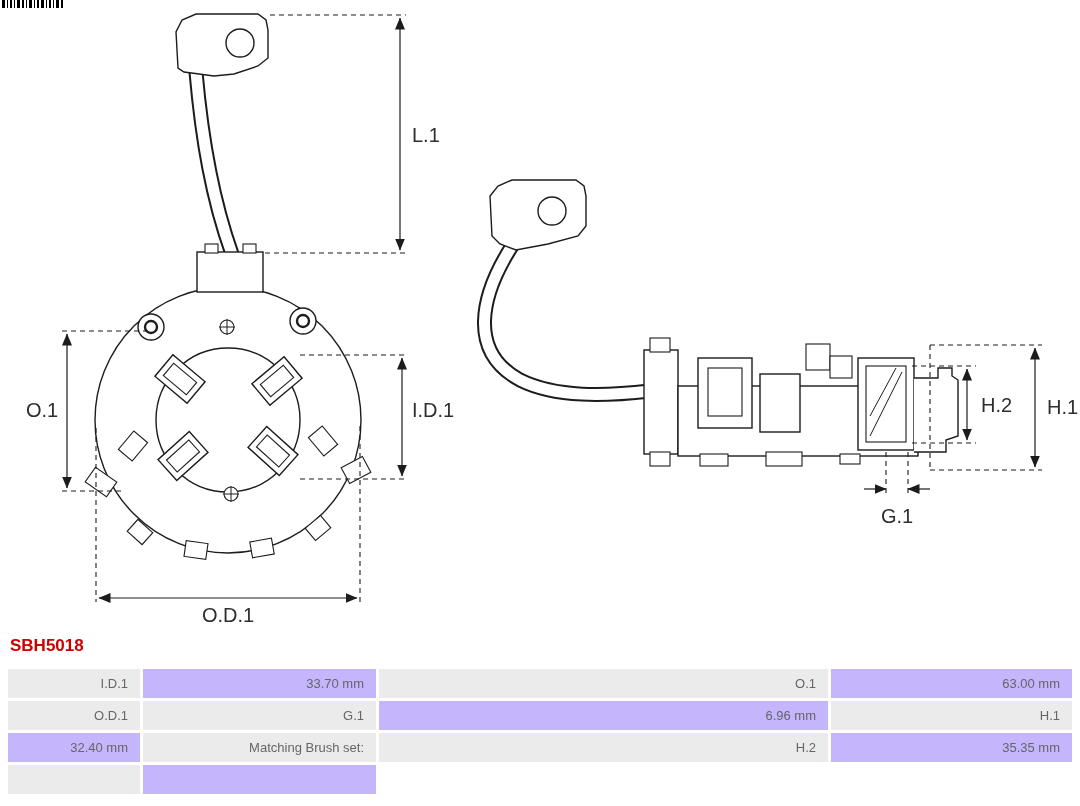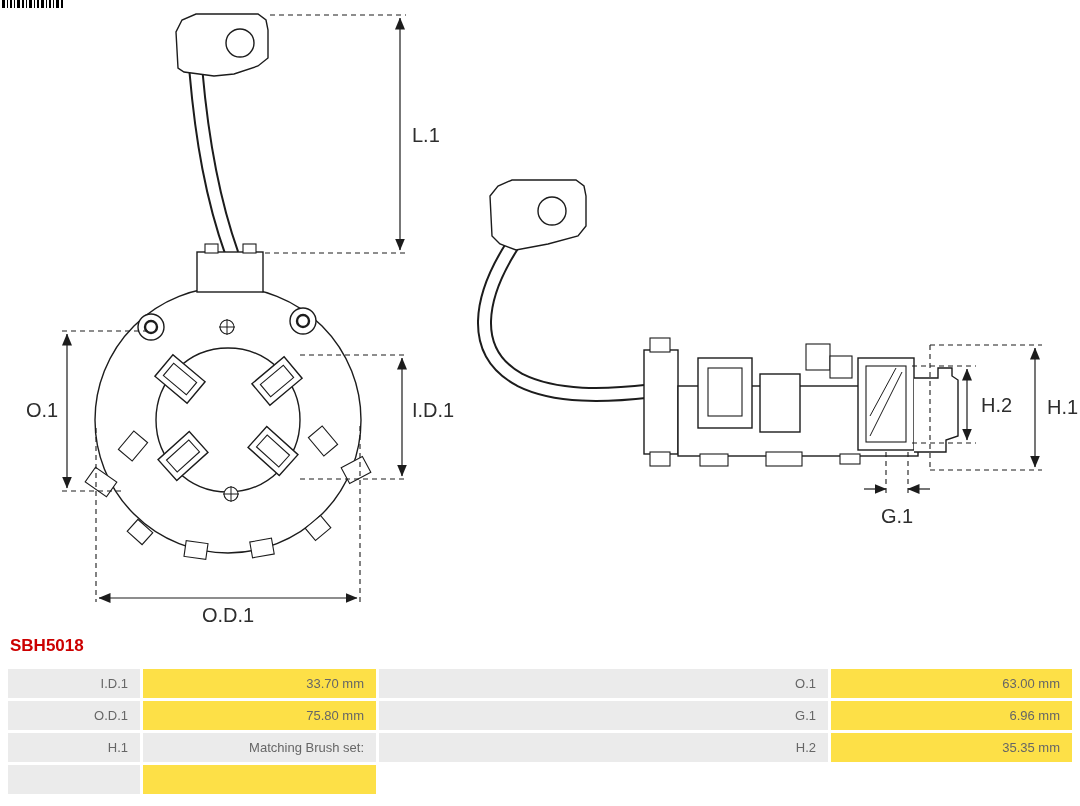--- a/index.html
+++ b/index.html
@@ -50,21 +50,21 @@
   .cell {
     display: flex;
     align-items: center;
     justify-content: flex-end;
     padding-right: 12px;
     box-sizing: border-box;
     overflow: hidden;
     white-space: nowrap;
   }
   .cell.label { background: #ebebeb; }
-  .cell.value { background: #fde047; }
+  .cell.value { background: #c4b5fd; }
 </style>
 </head>
 <body>
 
 <div class="stage">
 
   <div class="diagram-wrap">
     <svg width="1080" height="640" viewBox="0 0 1080 640" xmlns="http://www.w3.org/2000/svg">
       <defs>
         <marker id="arr" viewBox="0 0 12 10" refX="11.5" refY="5" markerWidth="12" markerHeight="10" orient="auto-start-reverse" markerUnits="userSpaceOnUse">
@@ -245,25 +245,25 @@
   <div class="part-number">SBH5018</div>
 
   <div class="spec-table">
 
     <div class="cell label">I.D.1</div>
     <div class="cell value">33.70 mm</div>
     <div class="cell label">O.1</div>
     <div class="cell value">63.00 mm</div>
 
     <div class="cell label">O.D.1</div>
-    <div class="cell value">75.80 mm</div>
     <div class="cell label">G.1</div>
     <div class="cell value">6.96 mm</div>
 
     <div class="cell label">H.1</div>
+    <div class="cell value">32.40 mm</div>
     <div class="cell label">Matching Brush set:</div>
 
     <div class="cell label">H.2</div>
     <div class="cell value">35.35 mm</div>
     <div class="cell label"></div>
     <div class="cell value"></div>
   </div>
 
 </div>
 

